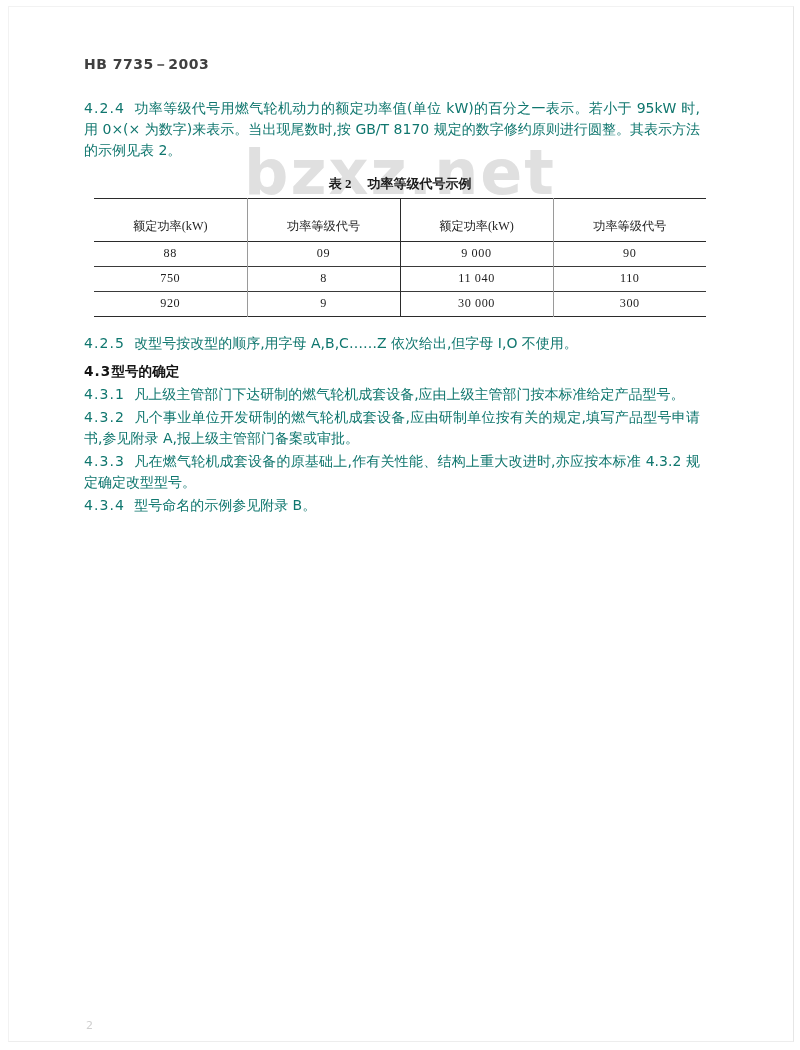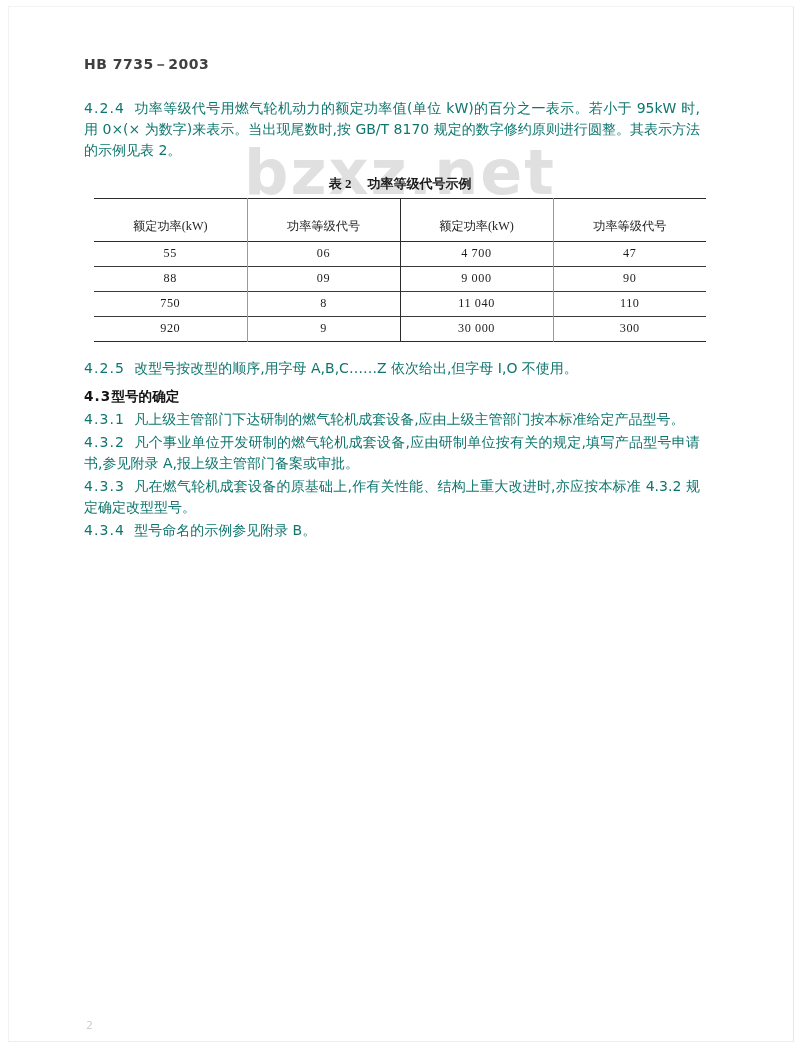--- a/index.html
+++ b/index.html
@@ -191,26 +191,20 @@
         <thead>
           <tr>
             <th class="softdiv">额定功率(kW)</th>
             <th class="divider">功率等级代号</th>
             <th class="softdiv">额定功率(kW)</th>
             <th>功率等级代号</th>
           </tr>
         </thead>
         <tbody>
           <tr>
-            <td class="softdiv num-cell">55</td>
-            <td class="divider num-cell">06</td>
-            <td class="softdiv num-cell">4 700</td>
-            <td class="num-cell">47</td>
-          </tr>
-          <tr>
             <td class="softdiv num-cell">88</td>
             <td class="divider num-cell">09</td>
             <td class="softdiv num-cell">9 000</td>
             <td class="num-cell">90</td>
           </tr>
           <tr>
             <td class="softdiv num-cell">750</td>
             <td class="divider num-cell">8</td>
             <td class="softdiv num-cell">11 040</td>
             <td class="num-cell">110</td>

